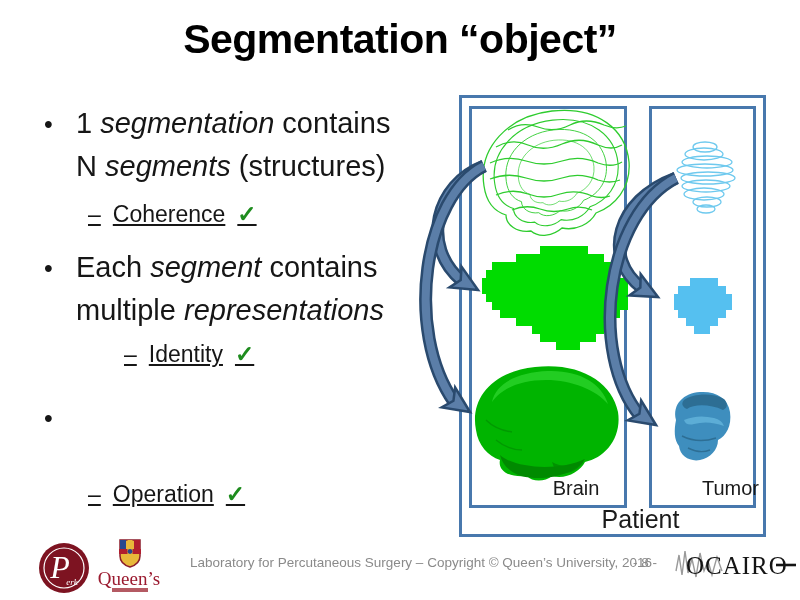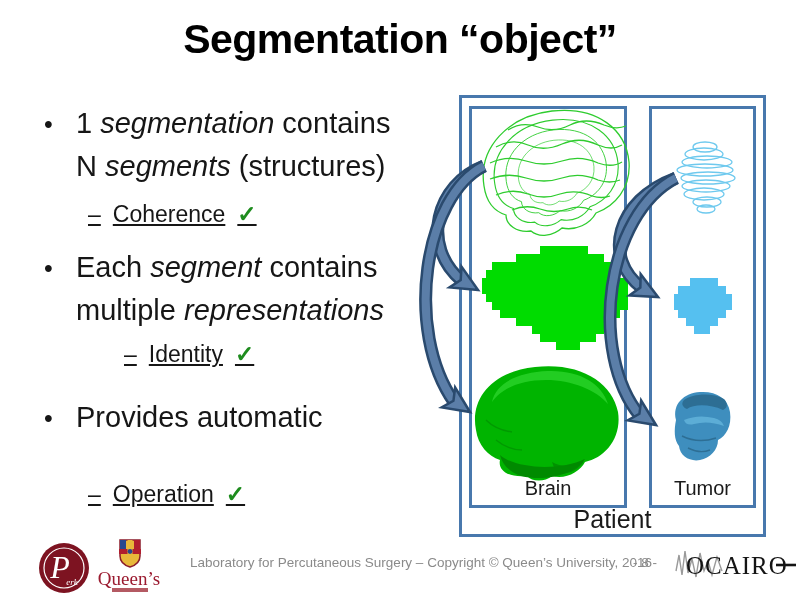--- a/index.html
+++ b/index.html
@@ -15,21 +15,21 @@
   
   .bullet-l1{left:38px;width:440px;font-size:29px;line-height:43px;color:#161616;}
   .bullet-l1 .mk{position:absolute;left:6px;top:1px;font-size:25px;}
   .bullet-l1 .tx{display:block;margin-left:38px;}
   .bullet-l2{left:88px;font-size:23px;line-height:32px;color:#161616;text-decoration:underline;}
   .bullet-l2 .dash{margin-right:12px;}
   .bullet-l2 .chk{color:#1E8C1E;margin-left:12px;font-weight:bold;}
   .it{font-style:italic;}
   
   .dbox{border:3px solid #4878AD;background:transparent;box-sizing:border-box;}
-  .dlabel{text-align:center;color:#1a1a1a;}
+  .dlabel{text-align:center;color:#1a1a1a;padding-left:28px;}
   #brain-label,#tumor-label{font-size:20px;}
   #patient-label{font-size:25px;}
   
   #art{left:0;top:0;pointer-events:none;}
   
   .footer-text{font-size:13.5px;color:#8a8a8a;}
 </style>
 </head>
 <body>
 
@@ -48,21 +48,21 @@
   <span class="mk">•</span>
   <span class="tx"><span>Each </span><span class="it">segment</span><span> contains</span><br>
   <span>multiple </span><span class="it">representations</span></span>
 </div>
 <div class="abs bullet-l2" style="top:338px;margin-left:36px;">
   <span class="dash">–</span><span>Identity</span><span class="chk">✓</span>
 </div>
 
 <div class="abs bullet-l1" style="top:396px;">
   <span class="mk">•</span>
-  <span class="tx"><span>Provides automatic</span><br>
+  <span class="tx"><br>
   </span>
 </div>
 <div class="abs bullet-l2" style="top:478px;">
   <span class="dash">–</span><span>Operation</span><span class="chk">✓</span>
 </div>
 
 <div class="abs dbox" style="left:459px;top:95px;width:307px;height:442px;"></div>
 <div class="abs dbox" style="left:469px;top:106px;width:158px;height:402px;"></div>
 <div class="abs dbox" style="left:649px;top:106px;width:107px;height:402px;"></div>
 

